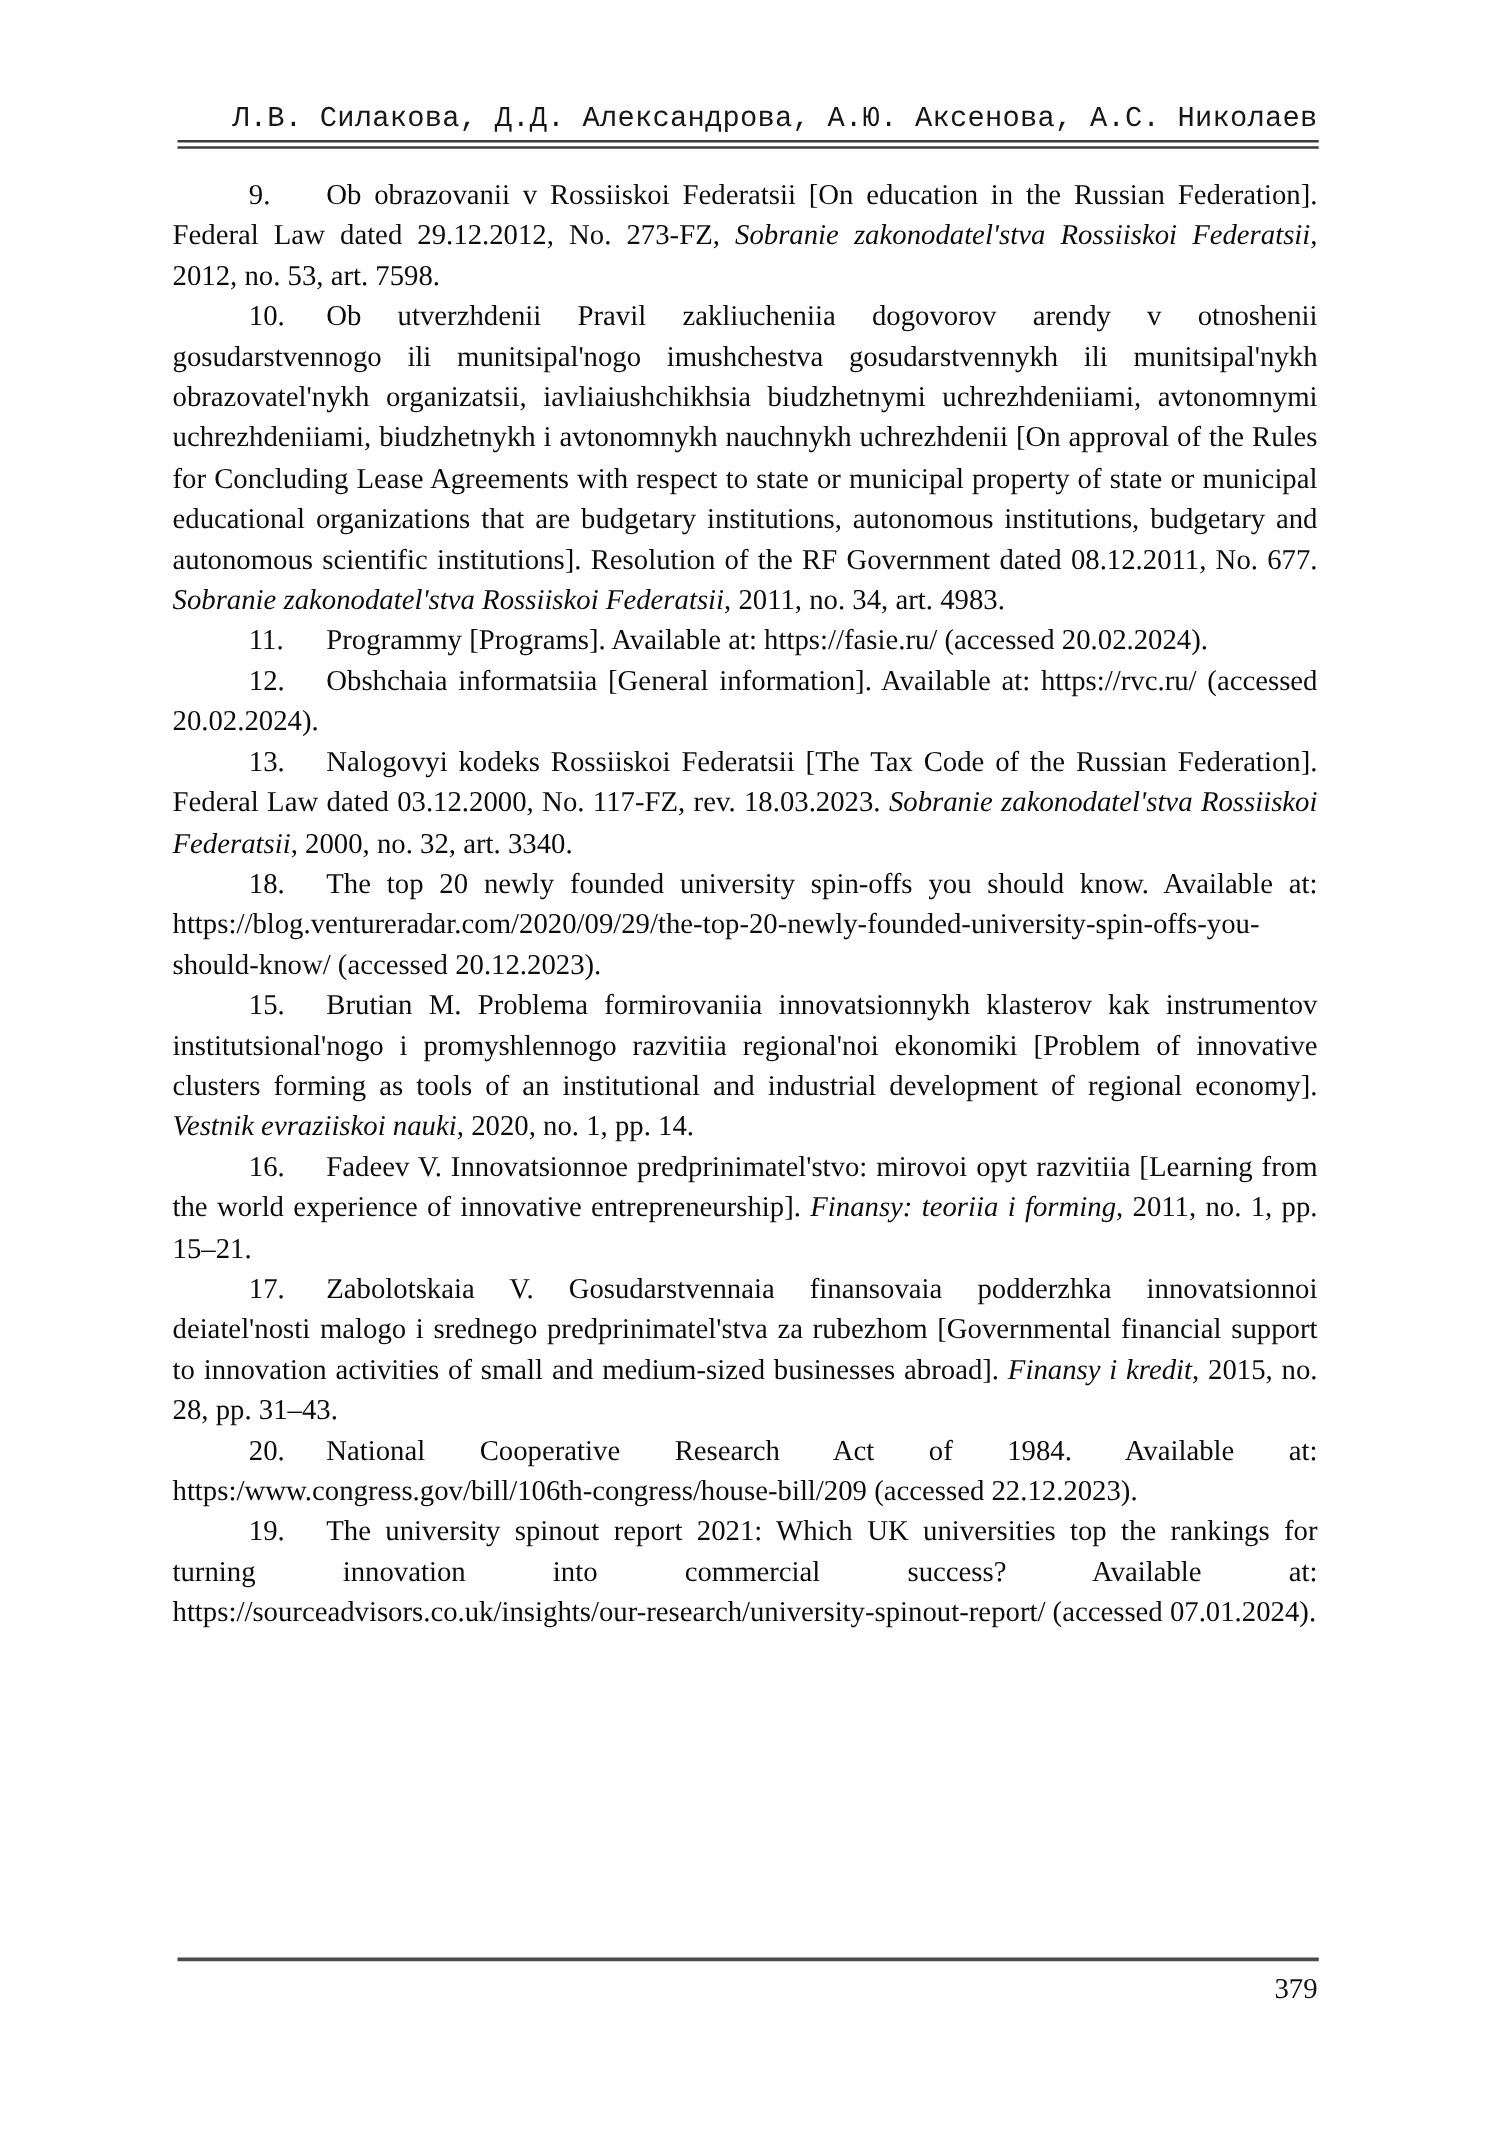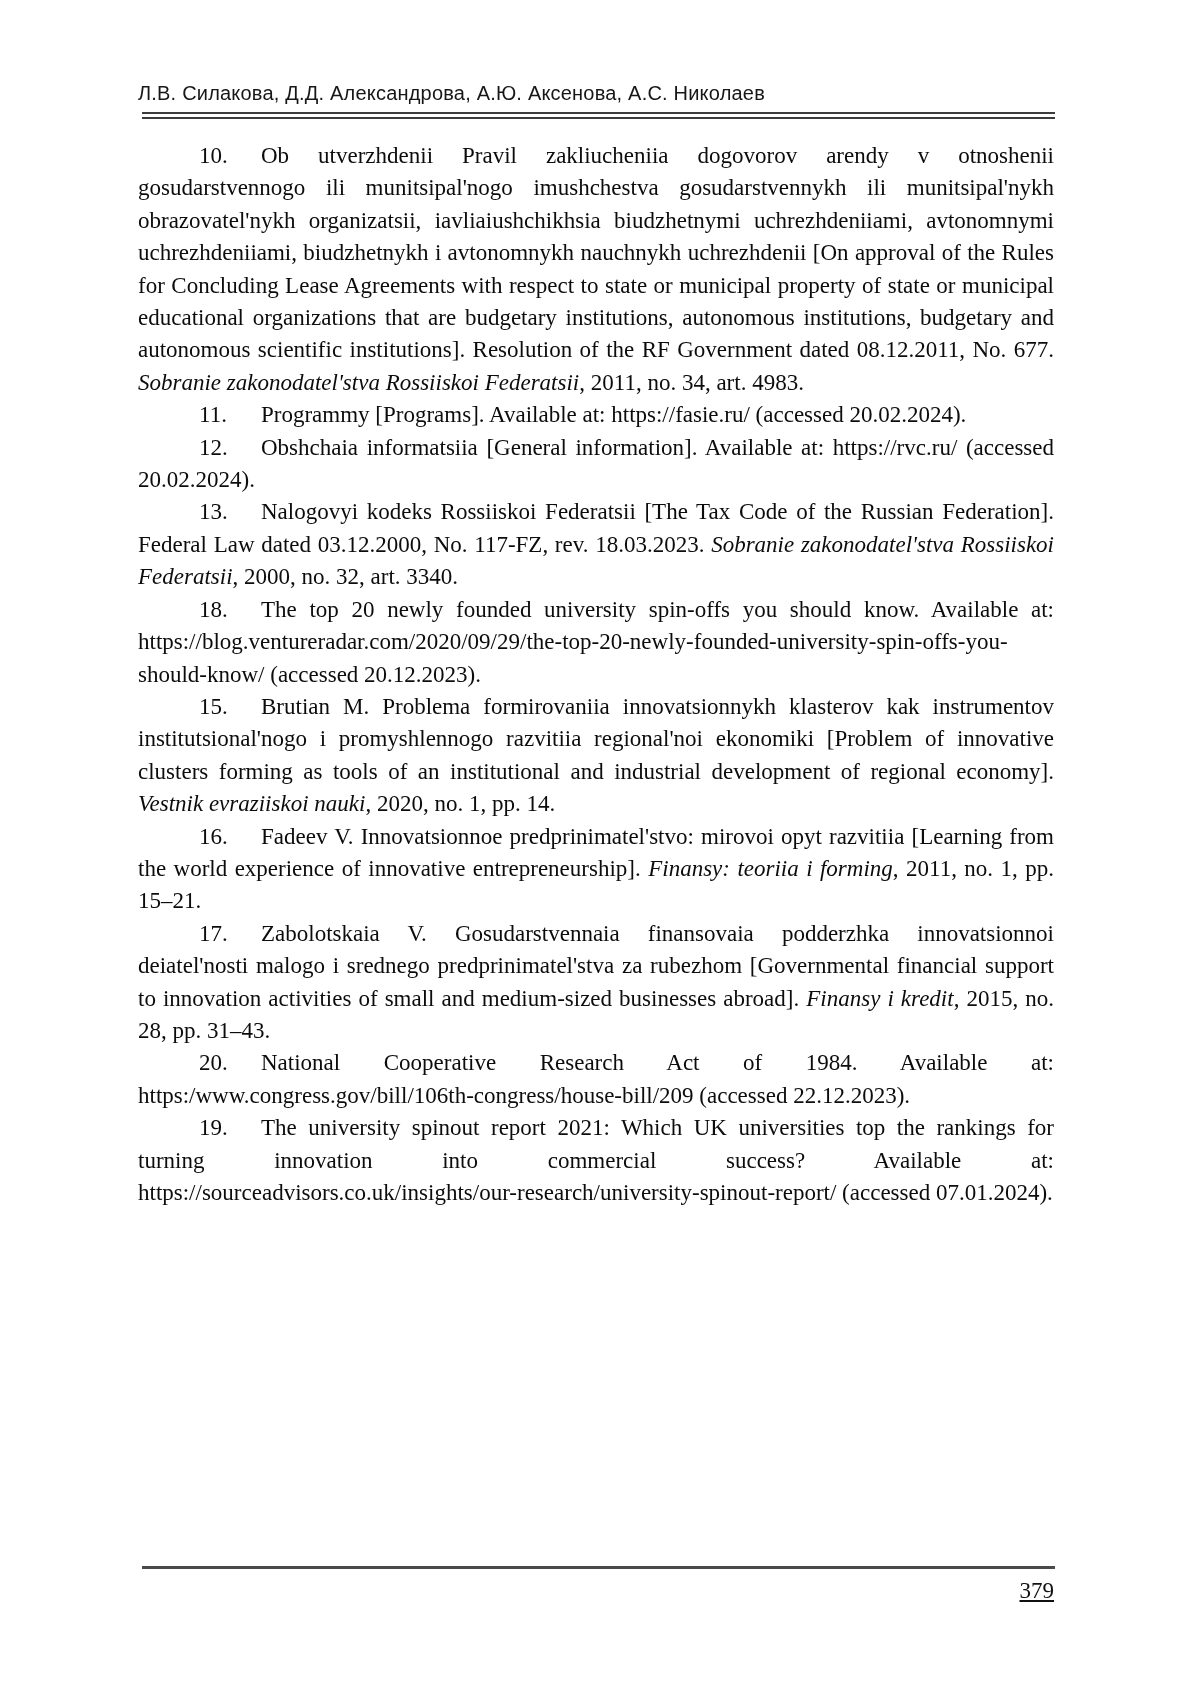--- a/index.html
+++ b/index.html
@@ -14,23 +14,23 @@
     background: #ffffff;
     overflow: hidden;
     font-family: "Liberation Serif", serif;
     color: #0c0c0c;
   }
   .running-head {
     position: absolute;
     top: 82px;
     left: 138px;
     width: 916px;
-    text-align: left;
-    font-family: Liberation Sans, sans-serif;
-    font-size: 20px;
+    text-align: right;
+    font-family: Liberation Mono, monospace;
+    font-size: 23px;
     letter-spacing: 0.2px;
     color: #171717;
     white-space: nowrap;
   }
   .head-rule {
     position: absolute;
     top: 112px;
     left: 142px;
     width: 913px;
     height: 3px;
@@ -68,33 +68,33 @@
     background: #4a4a4a;
   }
   .page-number {
     position: absolute;
     top: 1578px;
     left: 138px;
     width: 916px;
     text-align: right;
     font-size: 23px;
     color: #111111;
-    text-decoration: underline;
   }
 </style>
 </head>
 <body>
 
 <div class="page">
 
   <div class="running-head">Л.В. Силакова, Д.Д. Александрова, А.Ю. Аксенова, А.С. Николаев</div>
 
   <div class="head-rule"></div>
 
   <div class="body-text">
+      <p class="ref"><span class="refnum">9.</span><span>Ob obrazovanii v Rossiiskoi Federatsii [On education in the Russian Federation]. Federal Law dated 29.12.2012, No. 273-FZ, </span><span class="it">Sobranie zakonodatel'stva Rossiiskoi Federatsii</span><span>, 2012, no. 53, art. 7598.</span></p>
       <p class="ref"><span class="refnum">10.</span><span>Ob utverzhdenii Pravil zakliucheniia dogovorov arendy v otnoshenii gosudarstvennogo ili munitsipal'nogo imushchestva gosudarstvennykh ili munitsipal'nykh obrazovatel'nykh organizatsii, iavliaiushchikhsia biudzhetnymi uchrezhdeniiami, avtonomnymi uchrezhdeniiami, biudzhetnykh i avtonomnykh nauchnykh uchrezhdenii [On approval of the Rules for Concluding Lease Agreements with respect to state or municipal property of state or municipal educational organizations that are budgetary institutions, autonomous institutions, budgetary and autonomous scientific institutions]. Resolution of the RF Government dated 08.12.2011, No. 677. </span><span class="it">Sobranie zakonodatel'stva Rossiiskoi Federatsii</span><span>, 2011, no. 34, art. 4983.</span></p>
       <p class="ref"><span class="refnum">11.</span><span>Programmy [Programs]. Available at: https://fasie.ru/ (accessed 20.02.2024).</span></p>
       <p class="ref"><span class="refnum">12.</span><span>Obshchaia informatsiia [General information]. Available at: https://rvc.ru/ (accessed 20.02.2024).</span></p>
       <p class="ref"><span class="refnum">13.</span><span>Nalogovyi kodeks Rossiiskoi Federatsii [The Tax Code of the Russian Federation]. Federal Law dated 03.12.2000, No. 117-FZ, rev. 18.03.2023. </span><span class="it">Sobranie zakonodatel'stva Rossiiskoi Federatsii</span><span>, 2000, no. 32, art. 3340.</span></p>
       <p class="ref"><span class="refnum">18.</span><span>The top 20 newly founded university spin-offs you should know. Available at: https://blog.ventureradar.com/2020/09/29/the-top-20-newly-founded-university-spin-offs-you-should-know/ (accessed 20.12.2023).</span></p>
       <p class="ref"><span class="refnum">15.</span><span>Brutian M. Problema formirovaniia innovatsionnykh klasterov kak instrumentov institutsional'nogo i promyshlennogo razvitiia regional'noi ekonomiki [Problem of innovative clusters forming as tools of an institutional and industrial development of regional economy]. </span><span class="it">Vestnik evraziiskoi nauki</span><span>, 2020, no. 1, pp. 14.</span></p>
       <p class="ref"><span class="refnum">16.</span><span>Fadeev V. Innovatsionnoe predprinimatel'stvo: mirovoi opyt razvitiia [Learning from the world experience of innovative entrepreneurship]. </span><span class="it">Finansy: teoriia i forming</span><span>, 2011, no. 1, pp. 15–21.</span></p>
       <p class="ref"><span class="refnum">17.</span><span>Zabolotskaia V. Gosudarstvennaia finansovaia podderzhka innovatsionnoi deiatel'nosti malogo i srednego predprinimatel'stva za rubezhom [Governmental financial support to innovation activities of small and medium-sized businesses abroad]. </span><span class="it">Finansy i kredit</span><span>, 2015, no. 28, pp. 31–43.</span></p>
       <p class="ref"><span class="refnum">20.</span><span>National Cooperative Research Act of 1984. Available at: https:/www.congress.gov/bill/106th-congress/house-bill/209 (accessed 22.12.2023).</span></p>
       <p class="ref"><span class="refnum">19.</span><span>The university spinout report 2021: Which UK universities top the rankings for turning innovation into commercial success? Available at: https://sourceadvisors.co.uk/insights/our-research/university-spinout-report/ (accessed 07.01.2024).</span></p>

